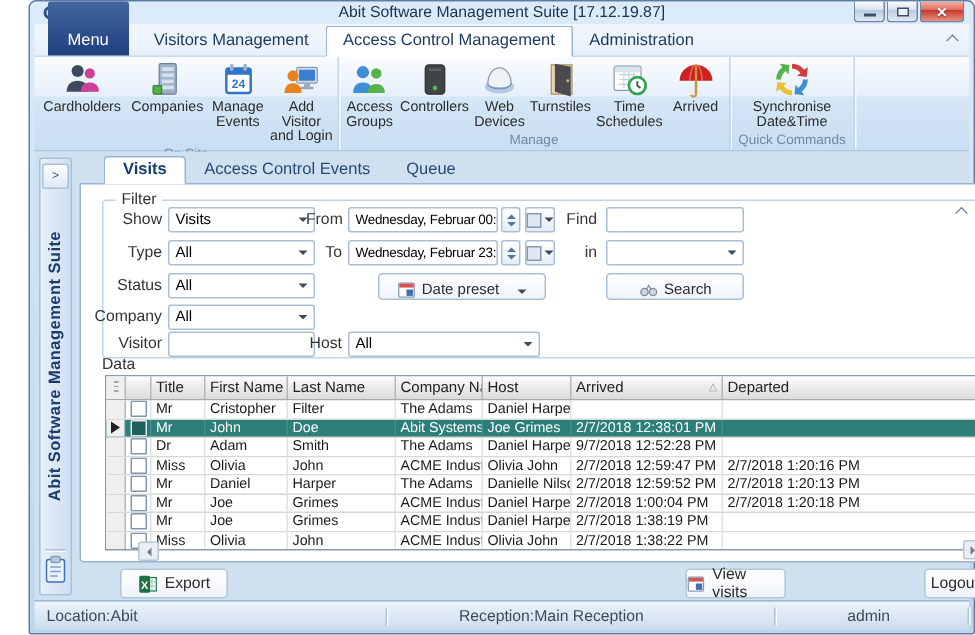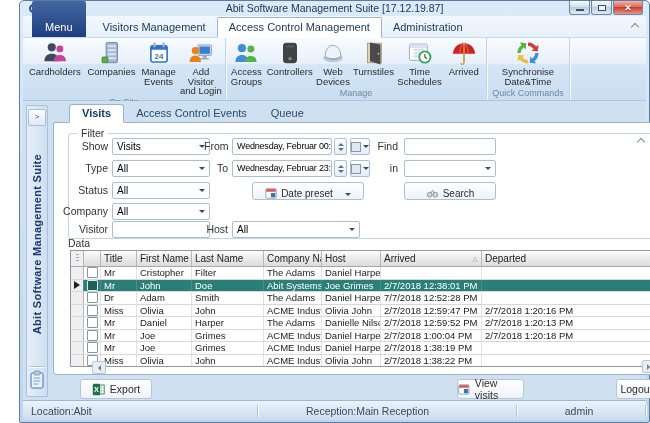--- a/index.html
+++ b/index.html
@@ -445,21 +445,21 @@
           <div class="grow">
             <div class="c ind"></div>
             <div class="c chk">
                 <span class="cb"></span>
               </div>
             <div class="c t">Dr</div>
             <div class="c fn">Adam</div>
             <div class="c ln">Smith</div>
             <div class="c co">The Adams</div>
             <div class="c ho">Daniel Harper</div>
-            <div class="c ar">7/7/2018 12:52:28 PM</div>
+            <div class="c ar">9/7/2018 12:52:28 PM</div>
             <div class="c de"></div>
           </div>
           <div class="grow">
             <div class="c ind"></div>
             <div class="c chk">
                 <span class="cb"></span>
               </div>
             <div class="c t">Miss</div>
             <div class="c fn">Olivia</div>
             <div class="c ln">John</div>

